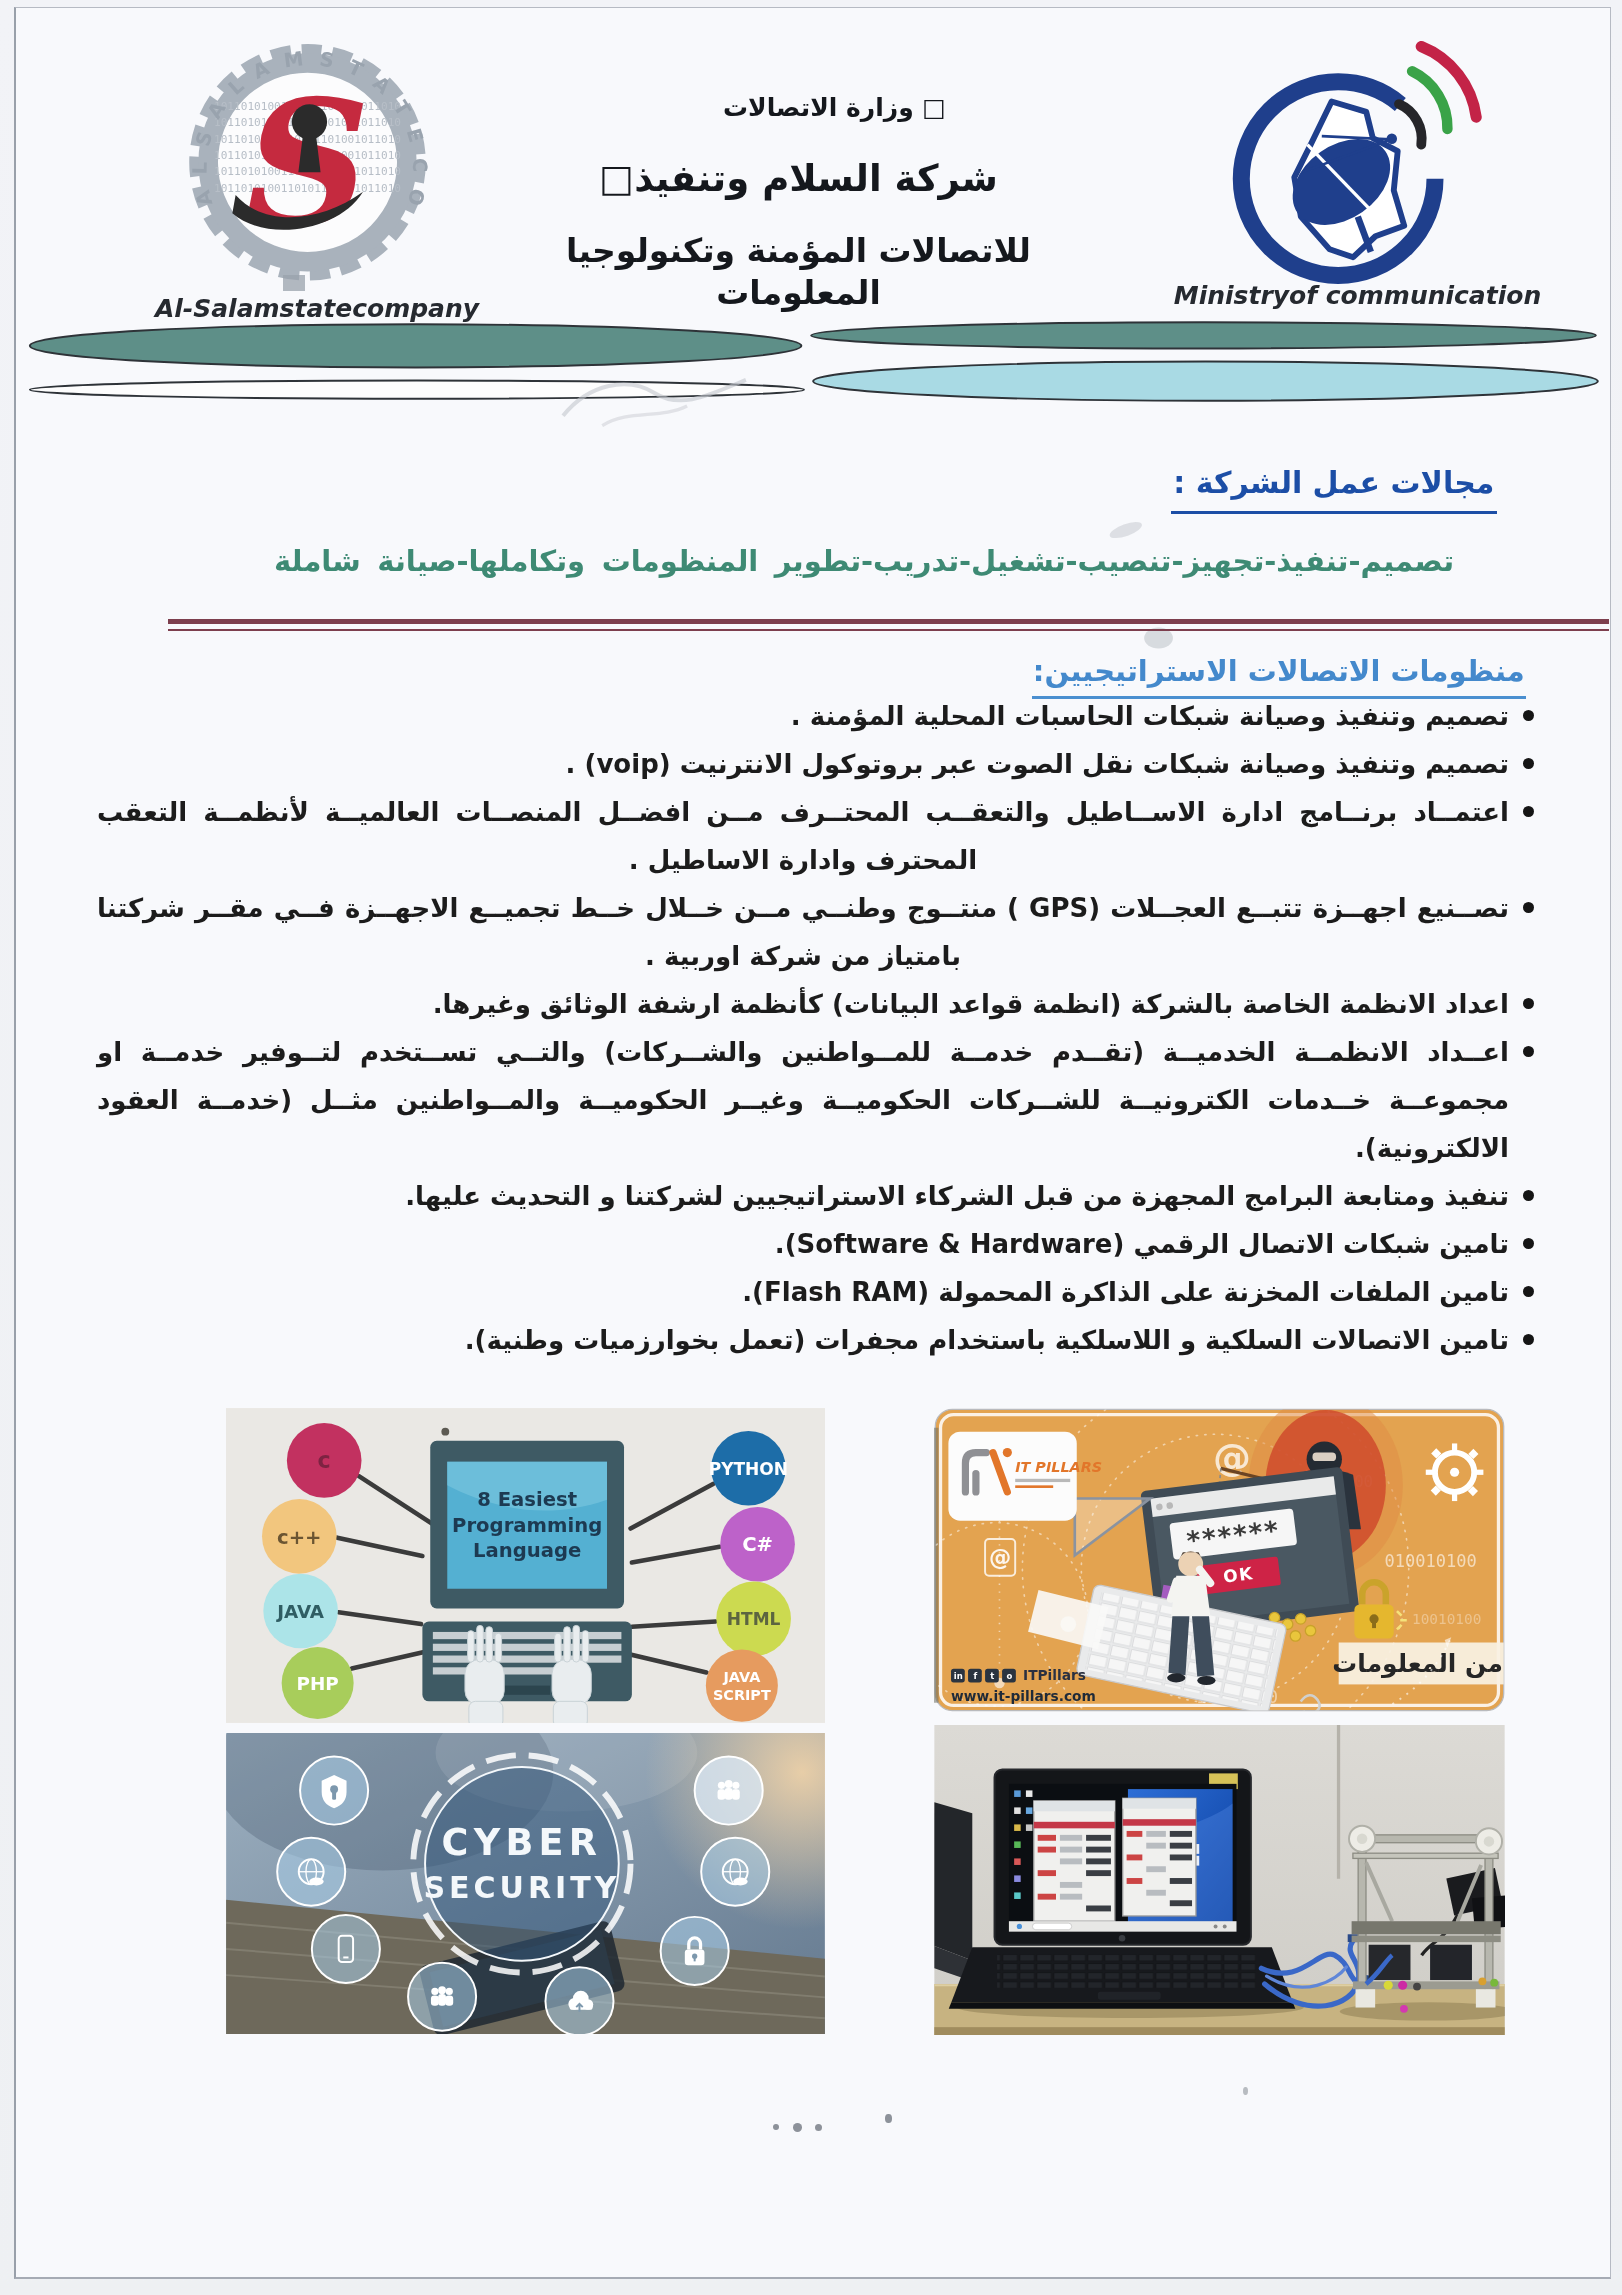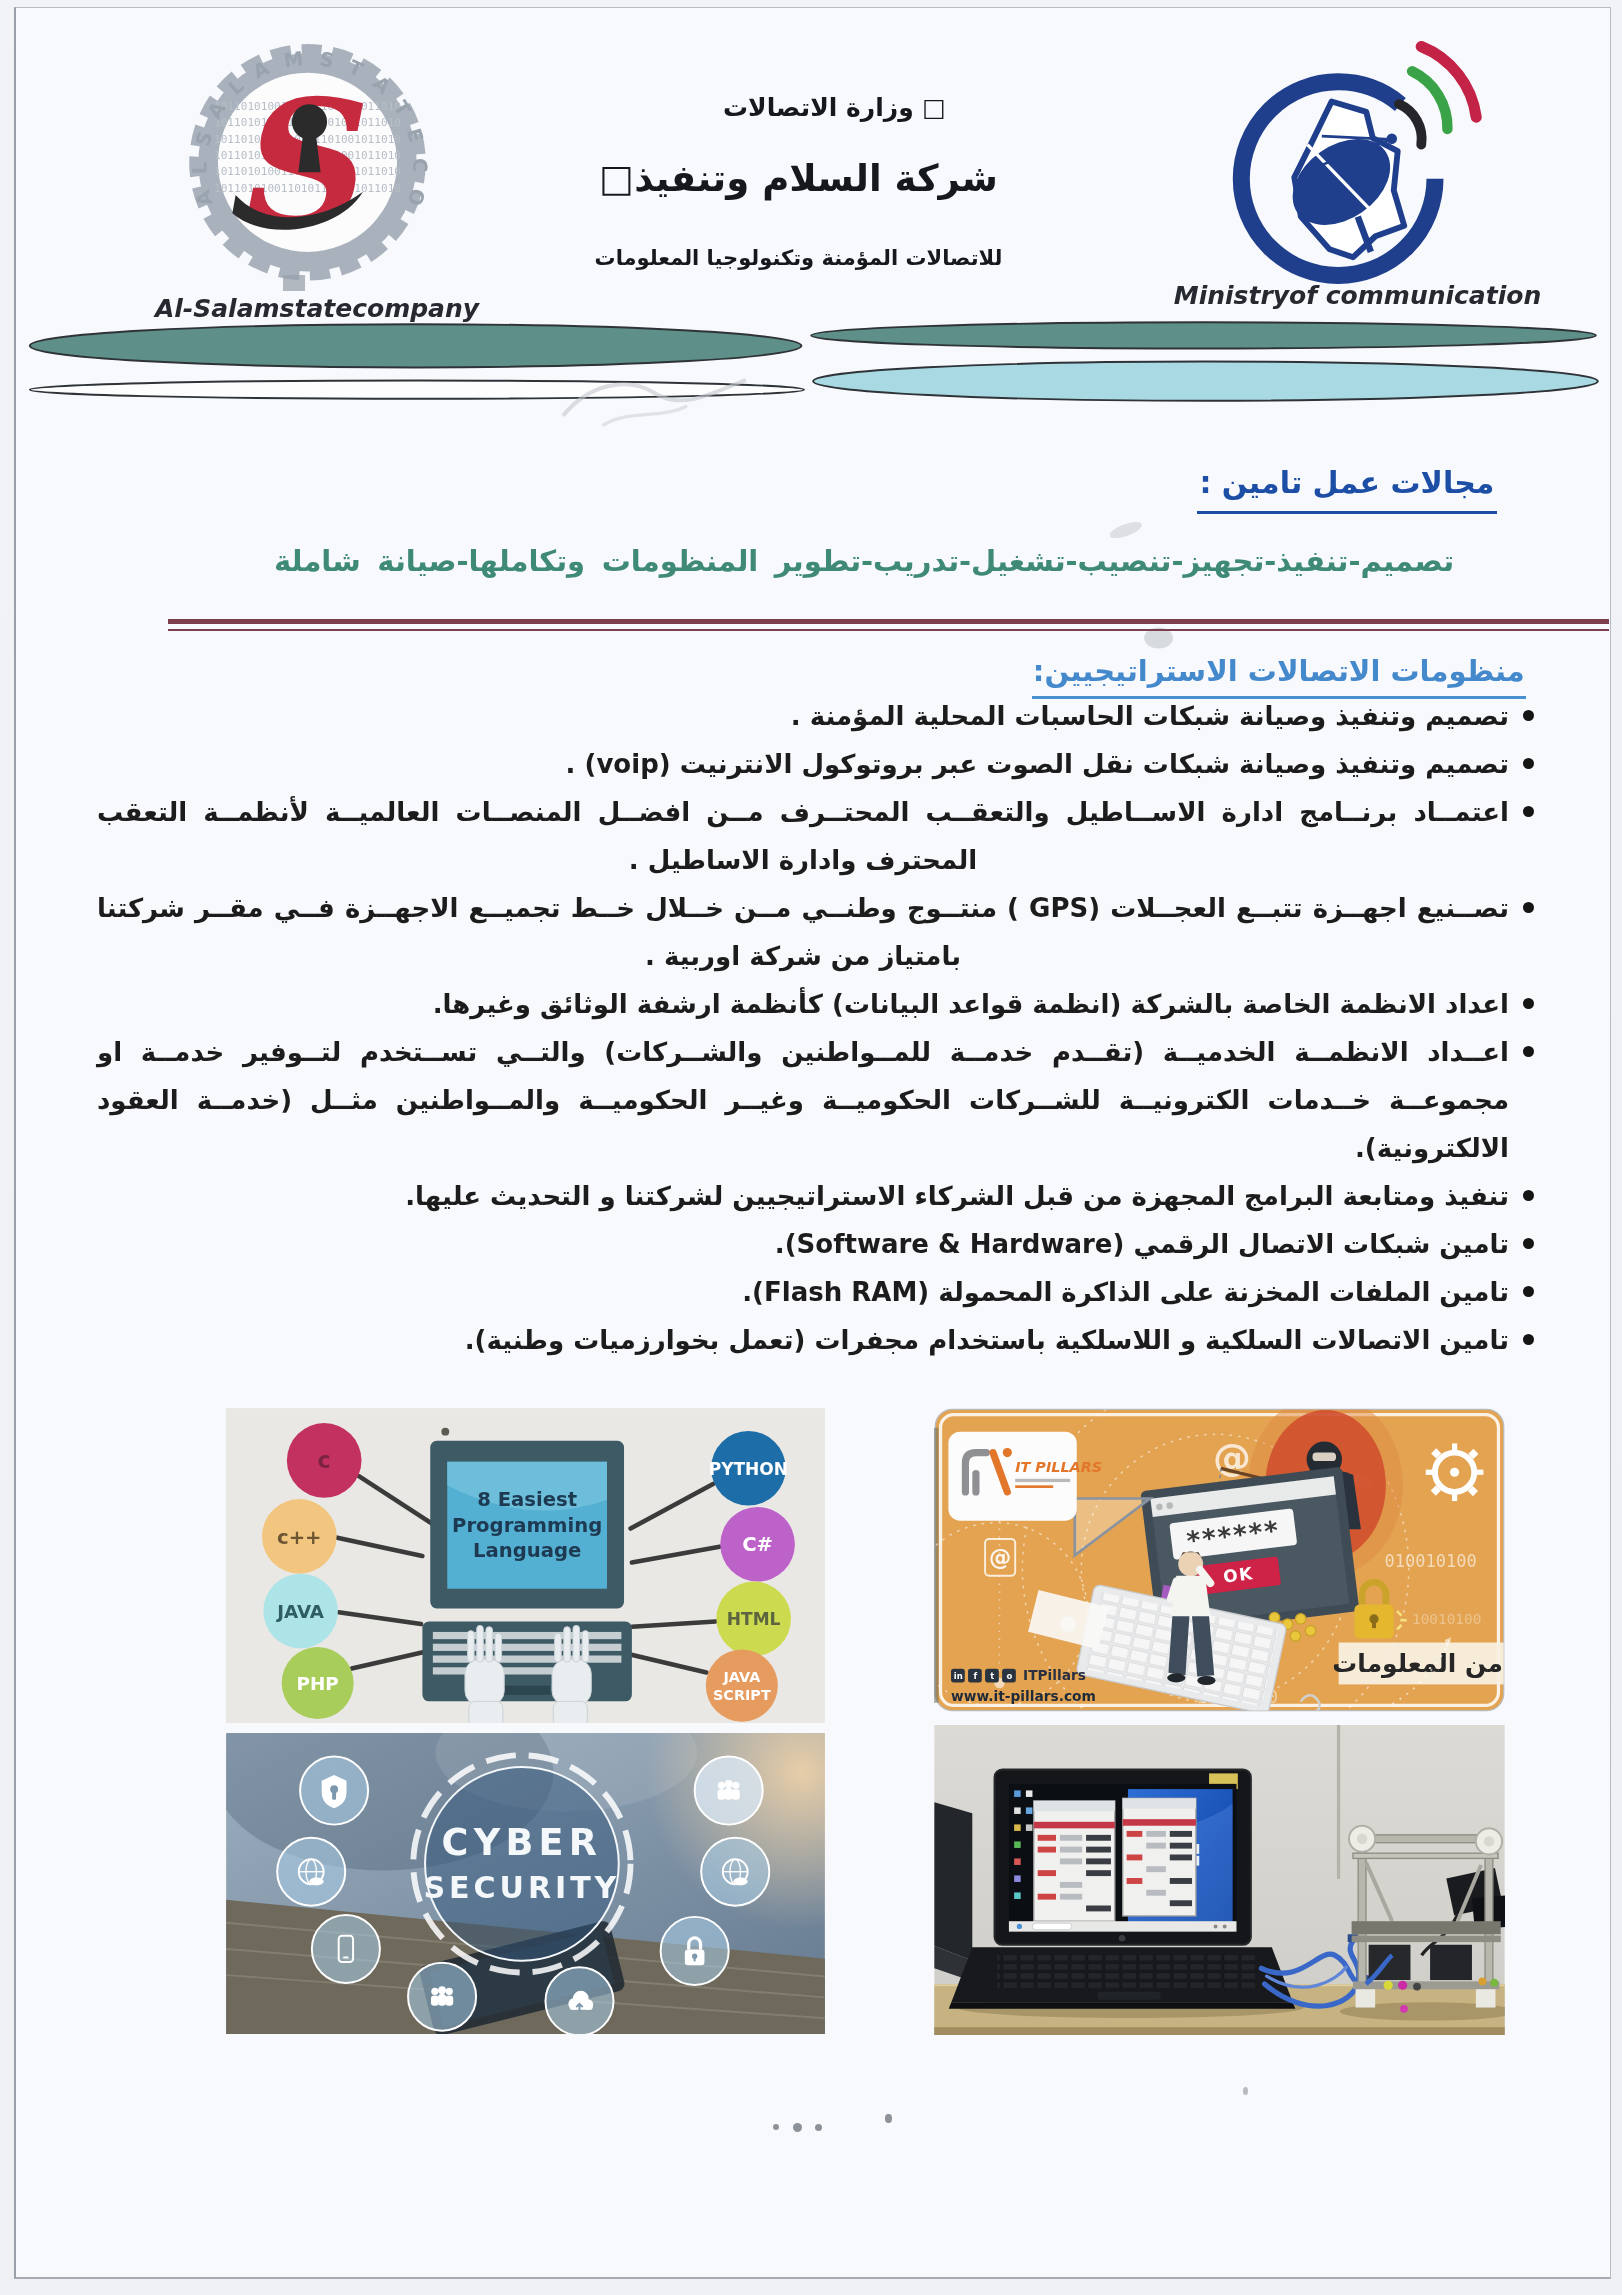--- a/index.html
+++ b/index.html
@@ -6,21 +6,21 @@
   body{width:1623px;height:2295px;background:#e9ebf0;font-family:"DejaVu Sans",sans-serif;}
   .page{position:relative;width:1623px;height:2295px;background:linear-gradient(#f2f3f7,#eef0f3);overflow:hidden;}
   .sheet-frame{position:absolute;left:14.4px;top:6.5px;width:1594px;height:2269px;
     border:1.3px solid #b6bac3;border-left:2px solid #99a0aa;border-bottom:2px solid #a6abb4;background:#f8f9fc;}
   
   .logo-left{position:absolute;left:167px;top:38px;width:281px;height:252px;}
   .logo-right{position:absolute;left:1204px;top:41px;width:301px;height:257px;}
   .titles{position:absolute;left:550px;top:84px;width:497px;text-align:center;direction:rtl;color:#15181d;}
   .titles .t1{font-size:25px;font-weight:bold;line-height:48px;transform:translateX(36px);}
   .titles .t2{font-size:37px;font-weight:bold;line-height:51px;margin-top:21px;}
-  .titles .t3{font-size:21px;font-weight:bold;line-height:56px;margin-top:26px;}
+  .titles .t3{font-size:33px;font-weight:bold;line-height:42px;margin-top:26px;}
   .caption{position:absolute;font-style:italic;font-weight:bold;font-size:25px;color:#262a30;text-align:center;}
   .cap-left{left:134px;top:294px;width:366px;}
   .cap-right{left:1161px;top:281px;width:393px;}
   .divider{position:absolute;left:15.7px;top:321px;width:1593px;height:85px;}
   
   .heading{position:absolute;top:465px;right:126px;font-size:30px;font-weight:bold;color:#1c4ea6;
     border-bottom:3.9px solid #1c4ea6;padding:0 2.6px 10.5px 2.6px;direction:rtl;}
   .services{position:absolute;top:544px;left:190px;right:85px;text-align:center;direction:rtl;
     font-size:29px;font-weight:bold;color:#3e8a74;word-spacing:6.5px;letter-spacing:0.7px;}
   .rule-double{position:absolute;top:619px;left:168px;right:14.4px;height:4.6px;
@@ -117,21 +117,21 @@
   <svg style="position:absolute;left:1106px;top:517px;" width="92" height="144" viewBox="0 0 140 220">
     <ellipse cx="30" cy="20" rx="26" ry="9" fill="#c6cad0" opacity=".55" transform="rotate(-20 30 20)"></ellipse>
     <ellipse cx="80" cy="185" rx="22" ry="16" fill="#c2c6cc" opacity=".6"></ellipse>
   </svg>
   <div class="speck" style="left:773px;top:2124px;width:5.9px;height:5.9px;"></div>
   <div class="speck" style="left:793px;top:2123px;width:9.2px;height:8.5px;"></div>
   <div class="speck" style="left:815px;top:2124px;width:7.2px;height:7.2px;"></div>
   <div class="speck" style="left:885px;top:2114px;width:6.5px;height:8.5px;"></div>
   <div class="speck" style="left:1243px;top:2087px;width:4.6px;height:7.9px;opacity:.6;"></div>
 
-  <div class="heading">مجالات عمل تامين :</div>
+  <div class="heading">مجالات عمل الشركة :</div>
 
   <div class="services">تصميم-تنفيذ-تجهيز-تنصيب-تشغيل-تدريب-تطوير المنظومات وتكاملها-صيانة شاملة</div>
   <div class="rule-double"></div>
 
   <div class="subheading">منظومات الاتصالات الاستراتيجيين:</div>
 
   <ul class="bullets">
     <li><span class="b-dot"></span><span>تصميم وتنفيذ وصيانة شبكات الحاسبات المحلية المؤمنة .</span></li>
     <li><span class="b-dot"></span><span>تصميم وتنفيذ وصيانة شبكات نقل الصوت عبر بروتوكول الانترنيت (voip) .</span></li>
     <li class="justify"><span class="b-dot"></span><span>اعتمــاد برنــامج ادارة الاســاطيل والتعقــب المحتــرف مــن افضــل المنصــات العالميــة لأنظمــة التعقب المحترف وادارة الاساطيل .</span></li>

